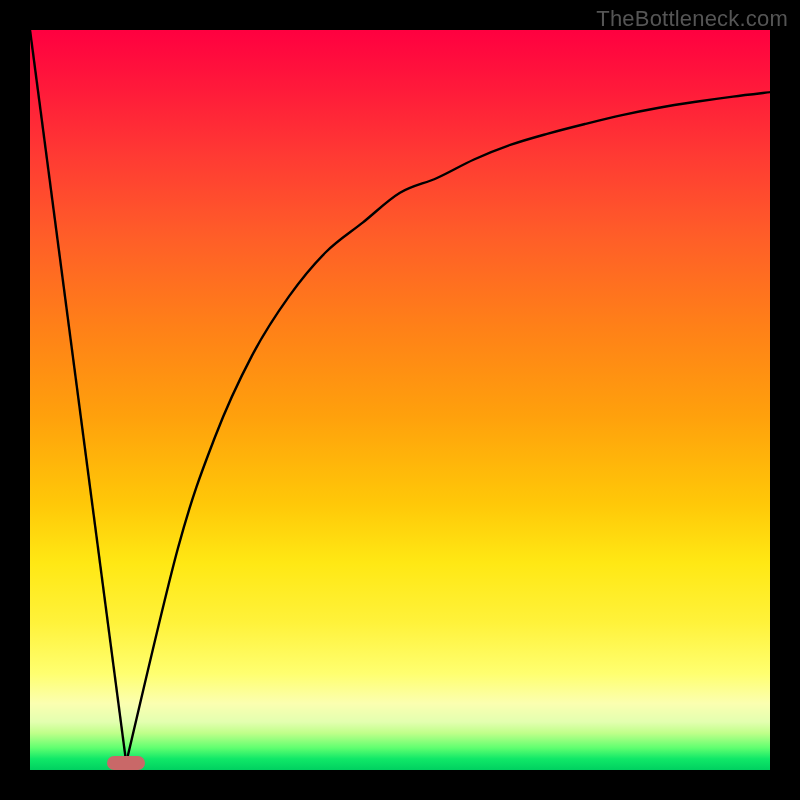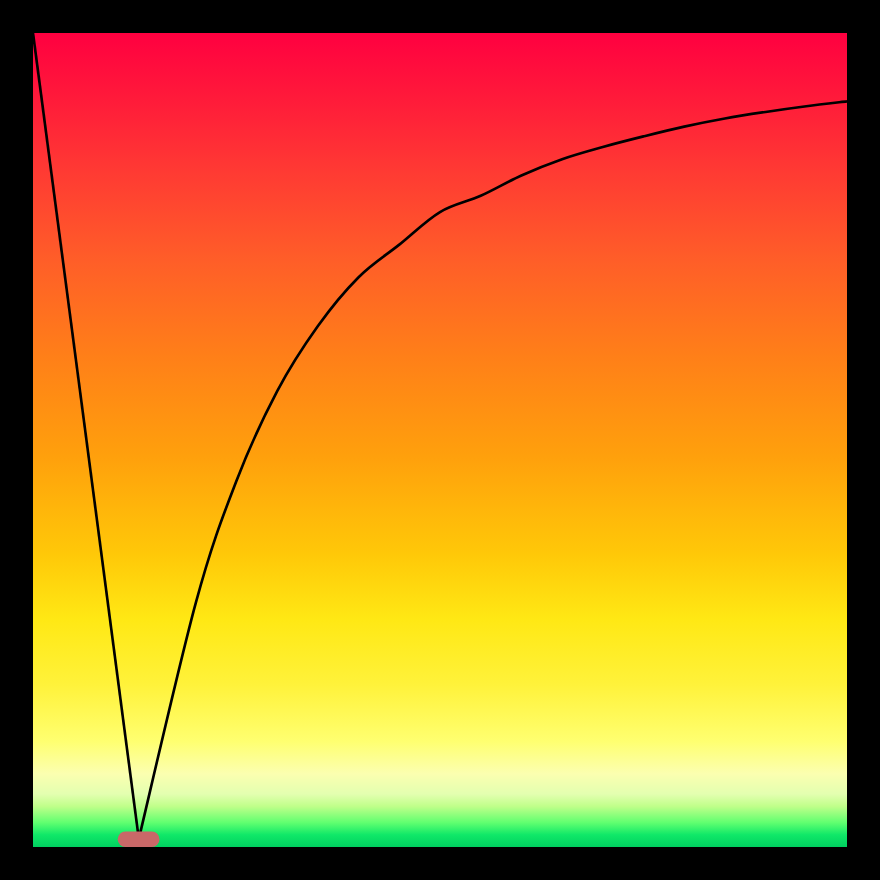--- a/index.html
+++ b/index.html
@@ -76,13 +76,14 @@
   <div class="plot-area">
 
     <svg class="curves" viewBox="0 0 740 740" preserveAspectRatio="none">
       <path id="curve-left" d="M0.00 0.00 L96.20 732.60" fill="none" stroke="#000" stroke-width="2.4"></path>
       <path id="curve-right" d="M96.20 732.60 C104.83 696.83,133.20 572.27,148.00 518.00 C162.80 463.73,172.67 439.07,185.00 407.00 C197.33 374.93,209.67 349.03,222.00 325.60 C234.33 302.17,246.67 283.67,259.00 266.40 C271.33 249.13,283.67 234.33,296.00 222.00 C308.33 209.67,320.67 202.27,333.00 192.40 C345.33 182.53,357.67 170.20,370.00 162.80 C382.33 155.40,394.67 153.55,407.00 148.00 C419.33 142.45,431.67 135.05,444.00 129.50 C456.33 123.95,468.67 119.02,481.00 114.70 C493.33 110.38,505.67 107.05,518.00 103.60 C530.33 100.15,542.67 97.06,555.00 93.98 C567.33 90.90,579.67 87.81,592.00 85.10 C604.33 82.39,616.67 79.92,629.00 77.70 C641.33 75.48,653.67 73.63,666.00 71.78 C678.33 69.93,690.67 68.20,703.00 66.60 C715.33 65.00,733.83 62.90,740.00 62.16" fill="none" stroke="#000" stroke-width="2.4"></path>
     </svg>
 
     <div class="marker" id="min-marker" style="left: 96.2px; top: 732.6px;"></div>
   </div>
 
+  <div class="watermark">TheBottleneck.com</div>
 </div>
 
 </body></html>

